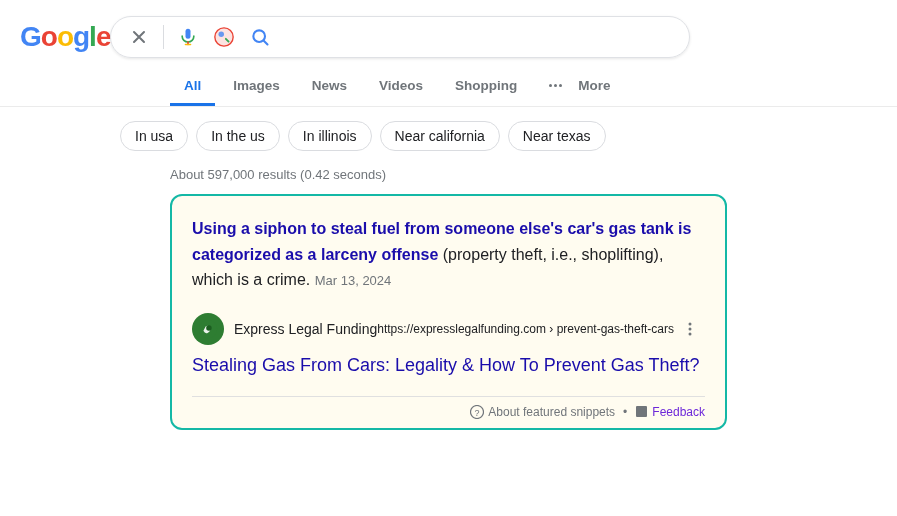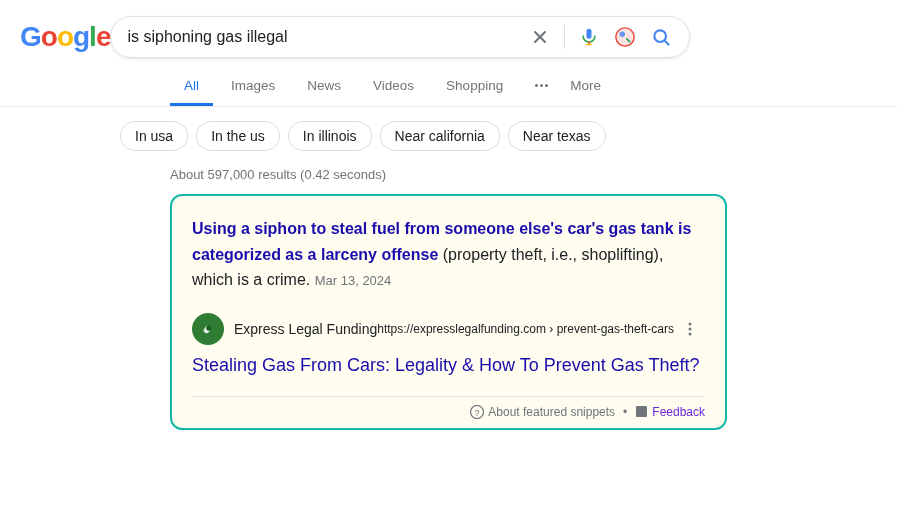--- a/index.html
+++ b/index.html
@@ -11,21 +11,21 @@
     .google-logo .g-blue { color: #4285F4; }
     .google-logo .g-red { color: #EA4335; }
     .google-logo .g-yellow { color: #FBBC05; }
     .google-logo .g-green { color: #34A853; }
     .search-bar { display: flex; align-items: center; border: 1px solid #dfe1e5; border-radius: 24px; padding: 8px 16px; width: 580px; box-shadow: 0 1px 3px rgba(0,0,0,0.1); gap: 10px; }
     .search-input { flex: 1; border: none; outline: none; font-size: 16px; color: #202124; background: transparent; }
     .search-icon-group { display: flex; align-items: center; gap: 12px; }
     .search-icon-btn { background: none; border: none; cursor: pointer; display: flex; align-items: center; justify-content: center; width: 24px; height: 24px; }
 
     
-    .nav-tabs { display: flex; align-items: center; padding: 0 170px; border-bottom: 1px solid #ebebeb; gap: 4px; }
+    .nav-tabs { display: flex; align-items: center; padding: 0 170px; border-bottom: 1px solid #ebebeb; gap: 4px; font-weight: bold; }
     .nav-tab { padding: 10px 14px; font-size: 13.5px; color: #70757a; cursor: pointer; border-bottom: 3px solid transparent; text-decoration: none; display: flex; align-items: center; gap: 4px; }
     .nav-tab.active { color: #1a73e8; border-bottom: 3px solid #1a73e8; }
 
     
     .filter-chips { display: flex; align-items: center; padding: 14px 120px; gap: 8px; flex-wrap: wrap; }
     .chip { border: 1px solid #dadce0; border-radius: 20px; padding: 6px 14px; font-size: 14px; color: #202124; cursor: pointer; white-space: nowrap; background: #fff; }
 
     
     .results-count { padding: 2px 170px 12px 170px; font-size: 13px; color: #70757a; }
 
@@ -49,21 +49,20 @@
     .feedback-btn { background: none; border: none; cursor: pointer; font-size: 12px; color: #6d28d9; display: flex; align-items: center; gap: 4px; }
   </style>
 </head>
 <body>
 
 <div class="header">
   <div class="google-logo">
     <span class="g-blue">G</span><span class="g-red">o</span><span class="g-yellow">o</span><span class="g-blue">g</span><span class="g-green">l</span><span class="g-red">e</span>
   </div>
   <div class="search-bar">
-    <input class="search-input" type="text" value="is siphoning gas illegal" style="">
     <div class="search-icon-group">
       <button class="search-icon-btn">
         <svg width="20" height="20" viewBox="0 0 20 20" fill="none">
           <path d="M15 5L5 15M5 5l10 10" stroke="#70757a" stroke-width="2" stroke-linecap="round"></path>
         </svg>
       </button>
       <div style="width:1px;height:24px;background:#dadce0;"></div>
       <button class="search-icon-btn">
         <svg width="20" height="20" viewBox="0 0 24 24" fill="none">
           <rect x="9" y="2" width="6" height="12" rx="3" fill="#4285F4"></rect>
@@ -89,21 +88,21 @@
     </div>
   </div>
 </div>
 
 <div class="nav-tabs">
   <a class="nav-tab active">All</a>
   <a class="nav-tab">Images</a>
   <a class="nav-tab">News</a>
   <a class="nav-tab">Videos</a>
   <a class="nav-tab">Shopping</a>
-  <a class="nav-tab" style="display:flex;align-items:center;gap:22px;">
+  <a class="nav-tab" style="display:flex;align-items:center;gap:16px;">
     <span style="display:flex;gap:2px;align-items:center;">
       <span style="width:3px;height:3px;border-radius:50%;background:#70757a;display:inline-block;"></span>
       <span style="width:3px;height:3px;border-radius:50%;background:#70757a;display:inline-block;"></span>
       <span style="width:3px;height:3px;border-radius:50%;background:#70757a;display:inline-block;"></span>
     </span>
     <span>More</span>
   </a>
 </div>
 
 <div class="filter-chips">

